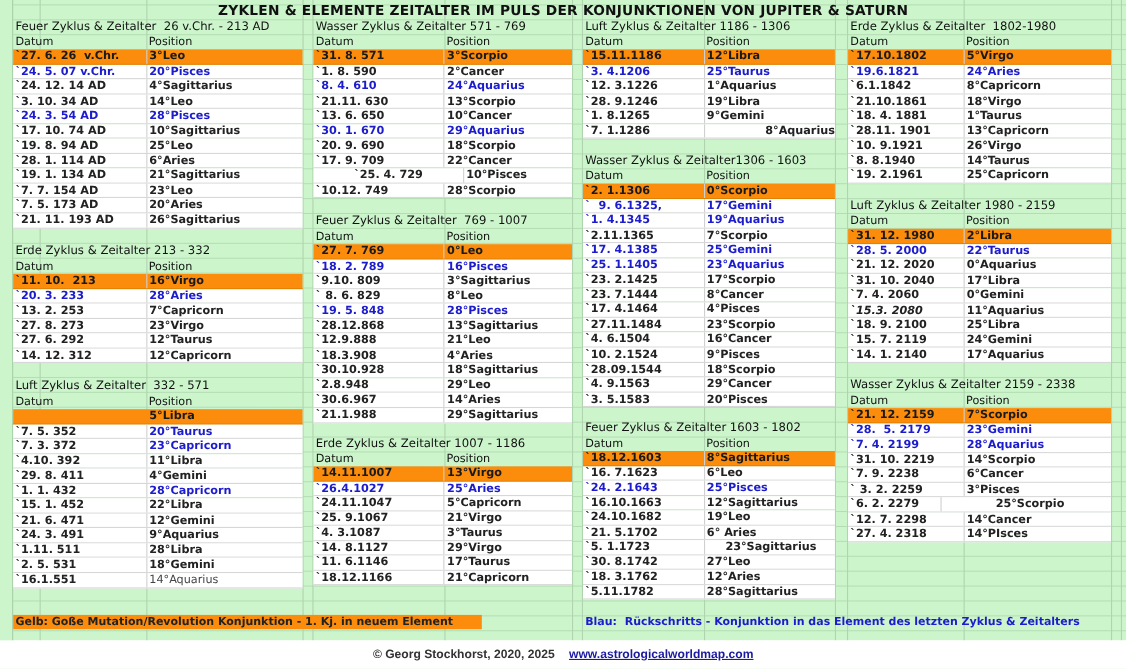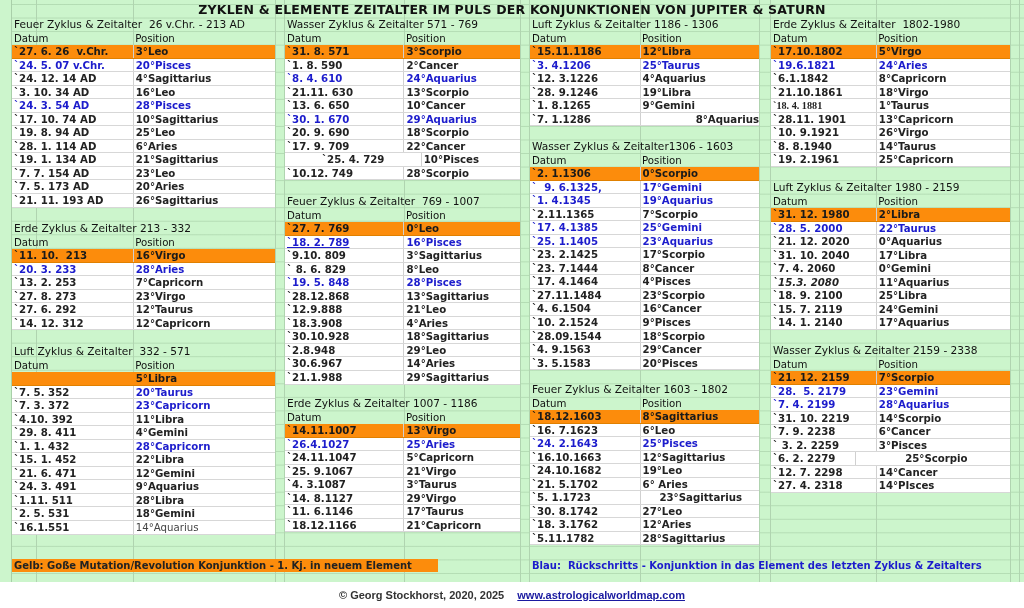--- a/index.html
+++ b/index.html
@@ -85,21 +85,21 @@
       <div class="row blue">
         <span class="c1" style="width: 121px;">`24. 5. 07 v.Chr.</span>
         <span style="width: 142px;">20°Pisces</span>
       </div>
       <div class="row">
         <span class="c1" style="width: 121px;">`24. 12. 14 AD</span>
         <span style="width: 142px;">4°Sagittarius</span>
       </div>
       <div class="row">
         <span class="c1" style="width: 121px;">`3. 10. 34 AD</span>
-        <span style="width: 142px;">16°Leo</span>
+        <span style="width: 142px;">14°Leo</span>
       </div>
       <div class="row blue">
         <span class="c1" style="width: 121px;">`24. 3. 54 AD</span>
         <span style="width: 142px;">28°Pisces</span>
       </div>
       <div class="row">
         <span class="c1" style="width: 121px;">`17. 10. 74 AD</span>
         <span style="width: 142px;">10°Sagittarius</span>
       </div>
       <div class="row">
@@ -264,21 +264,21 @@
       <div class="bh">Feuer Zyklus &amp; Zeitalter  769 - 1007</div>
       <div class="colhdr">
         <span style="width: 119px;">Datum</span>
         <span style="width: 116px;">Position</span>
       </div>
       <div class="row mut">
         <span class="c1" style="width: 119px;">`27. 7. 769</span>
         <span style="width: 116px;">0°Leo</span>
       </div>
       <div class="row blue">
-        <span class="c1" style="width: 119px; text-decoration: underline;">`18. 2. 789</span>
+        <span class="c1" style="width: 119px;">`18. 2. 789</span>
         <span style="width: 116px;">16°Pisces</span>
       </div>
       <div class="row">
         <span class="c1" style="width: 119px;">`9.10. 809</span>
         <span style="width: 116px;">3°Sagittarius</span>
       </div>
       <div class="row">
         <span class="c1" style="width: 119px;">` 8. 6. 829</span>
         <span style="width: 116px;">8°Leo</span>
       </div>
@@ -363,21 +363,21 @@
       <div class="row mut">
         <span class="c1" style="width: 110px;">`15.11.1186</span>
         <span style="width: 119px;">12°Libra</span>
       </div>
       <div class="row blue">
         <span class="c1" style="width: 110px;">`3. 4.1206</span>
         <span style="width: 119px;">25°Taurus</span>
       </div>
       <div class="row">
         <span class="c1" style="width: 110px;">`12. 3.1226</span>
-        <span style="width: 119px;">4°Aquarius</span>
+        <span style="width: 119px;">1°Aquarius</span>
       </div>
       <div class="row">
         <span class="c1" style="width: 110px;">`28. 9.1246</span>
         <span style="width: 119px;">19°Libra</span>
       </div>
       <div class="row">
         <span class="c1" style="width: 110px;">`1. 8.1265</span>
         <span style="width: 119px;">9°Gemini</span>
       </div>
       <div class="row">
@@ -515,21 +515,21 @@
       </div>
       <div class="row">
         <span class="c1" style="width: 105px;">`6.1.1842</span>
         <span style="width: 134px;">8°Capricorn</span>
       </div>
       <div class="row">
         <span class="c1" style="width: 105px;">`21.10.1861</span>
         <span style="width: 134px;">18°Virgo</span>
       </div>
       <div class="row">
-        <span class="c1" style="width: 105px; font-family: Liberation Serif, serif;">`18. 4. 1881</span>
+        <span class="c1" style="width: 105px;">`18. 4. 1881</span>
         <span style="width: 134px;">1°Taurus</span>
       </div>
       <div class="row">
         <span class="c1" style="width: 105px;">`28.11. 1901</span>
         <span style="width: 134px;">13°Capricorn</span>
       </div>
       <div class="row">
         <span class="c1" style="width: 105px;">`10. 9.1921</span>
         <span style="width: 134px;">26°Virgo</span>
       </div>

